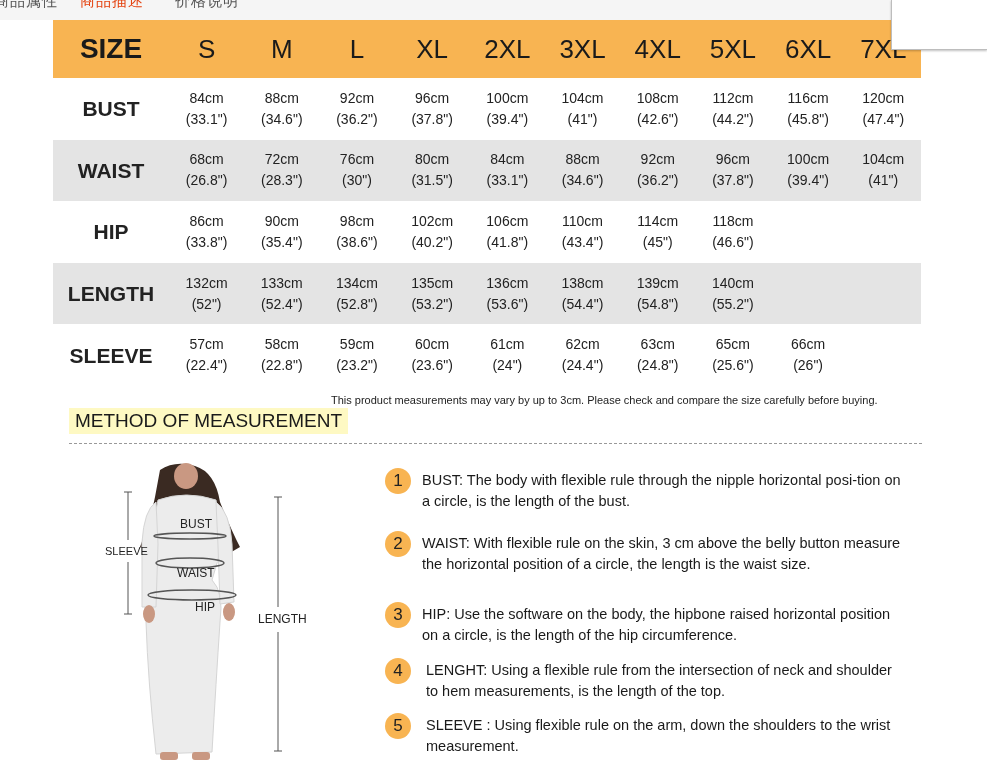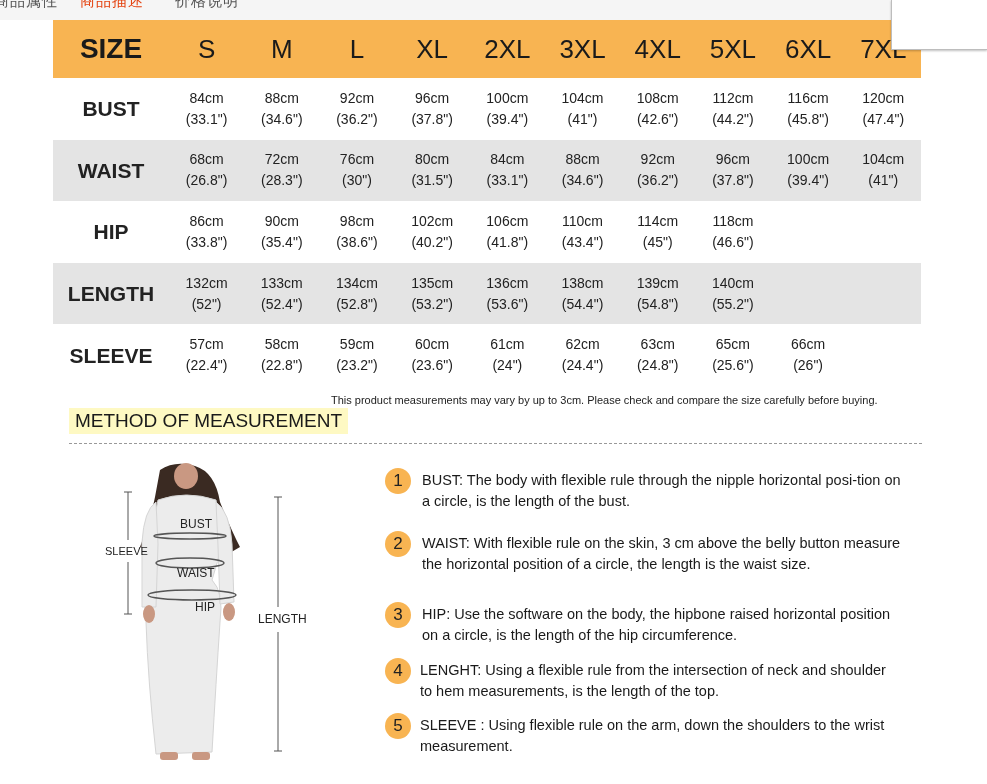--- a/index.html
+++ b/index.html
@@ -36,21 +36,21 @@
   
   .figure { position: absolute; left: 100px; top: 462px; width: 220px; height: 302px; }
   .figure svg { width: 100%; height: 100%; }
   .fig-label { position: absolute; font-size: 12px; color: #222; white-space: nowrap; }
 
   
   .steps { position: absolute; left: 385px; top: 468px; width: 520px; }
   .step { position: absolute; left: 0; width: 520px; }
   .badge { position: absolute; left: 0; top: 0; width: 26px; height: 26px; border-radius: 50%; background: #f8b452; color: #222; font-size: 17px; line-height: 26px; text-align: center; }
   .step-text { position: absolute; left: 37px; top: 2px; width: 480px; font-size: 14.5px; line-height: 21px; color: #1a1a1a; }
-  .step.s4 .step-text, .step.s5 .step-text { left: 35px; }
+  .step.s4 .step-text, .step.s5 .step-text { left: 41px; }
 </style>
 </head>
 <body>
 
 <div class="tabstrip">
   <span class="tab">商品属性</span>
   <span class="tab active">商品描述</span>
   <span class="tab">价格说明</span>
 </div>
 

